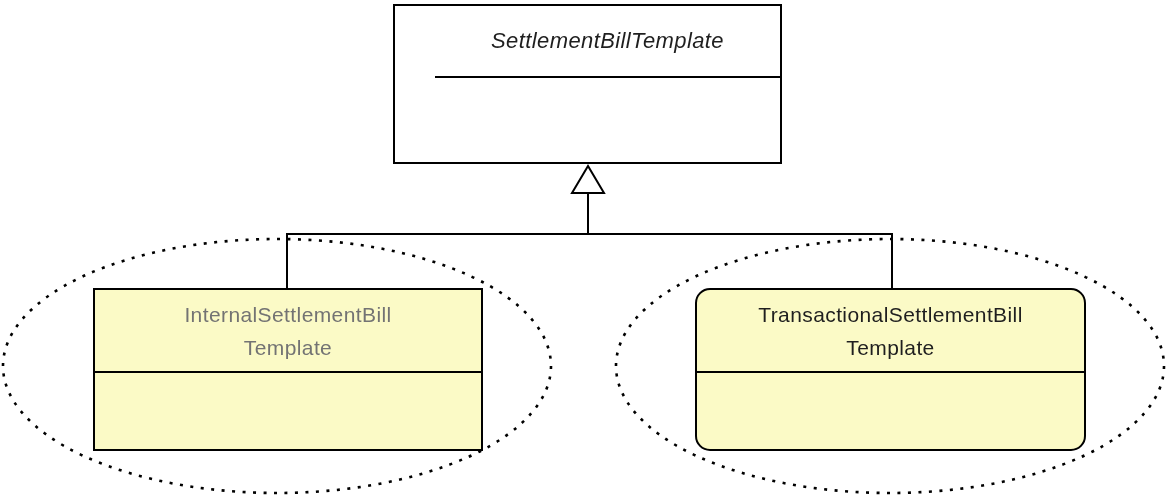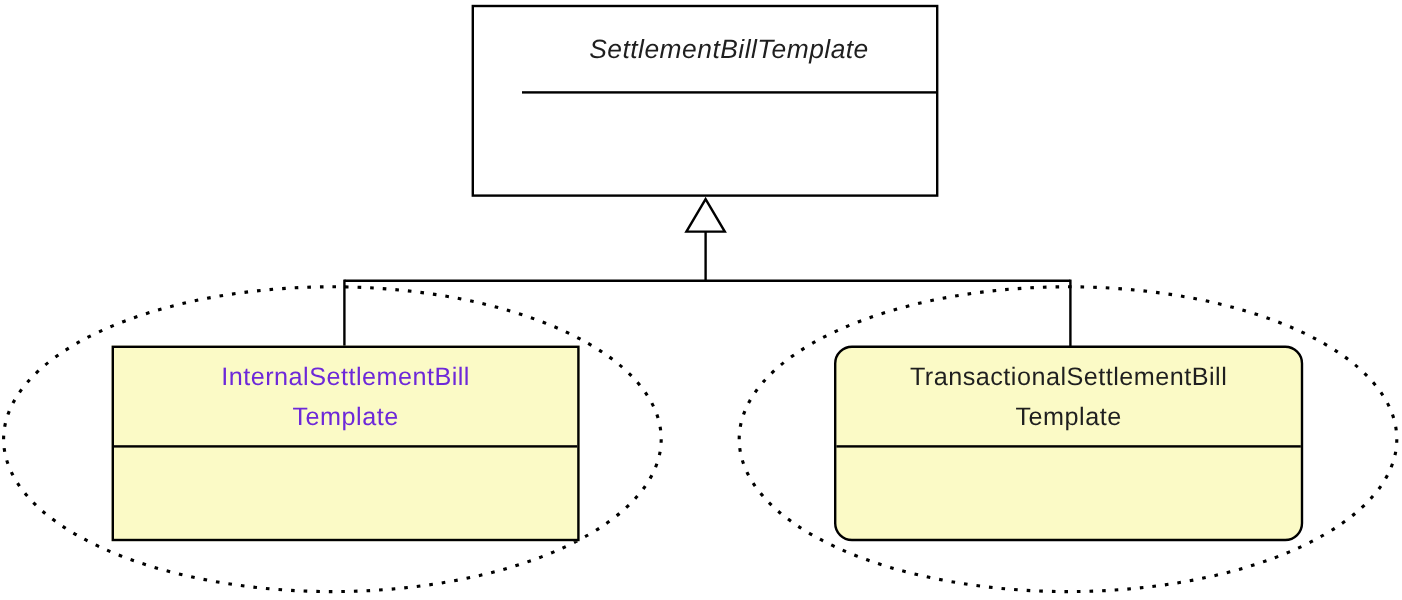--- a/index.html
+++ b/index.html
@@ -92,21 +92,21 @@
   </svg>
 
   <div class="class-box parent-box" style="background-color: rgb(255, 255, 255);">
     <div class="title-compartment" style="color: rgb(31, 31, 31);">
       <span class="title-line">SettlementBillTemplate</span>
     </div>
     <div class="body-compartment"></div>
   </div>
 
   <div class="class-box child-box left" style="background-color: rgb(251, 250, 198);">
-    <div class="title-compartment" style="color: #6d28d9;">
+    <div class="title-compartment" style="color: #737373;">
       <span class="title-line">InternalSettlementBill</span>
       <span class="title-line">Template</span>
     </div>
     <div class="body-compartment"></div>
   </div>
 
   <div class="class-box child-box right" style="background-color: rgb(251, 250, 198);">
     <div class="title-compartment" style="color: rgb(31, 31, 31);">
       <span class="title-line">TransactionalSettlementBill</span>
       <span class="title-line">Template</span>

